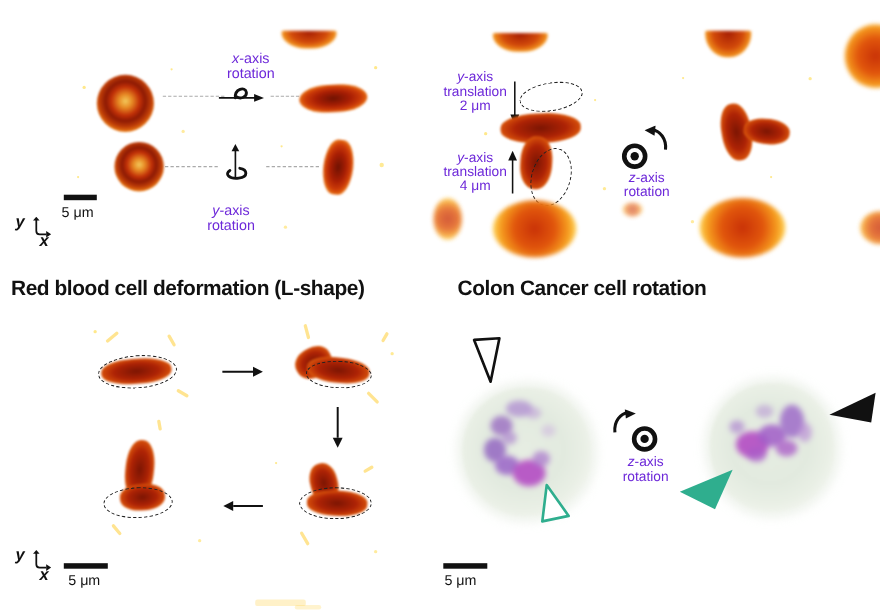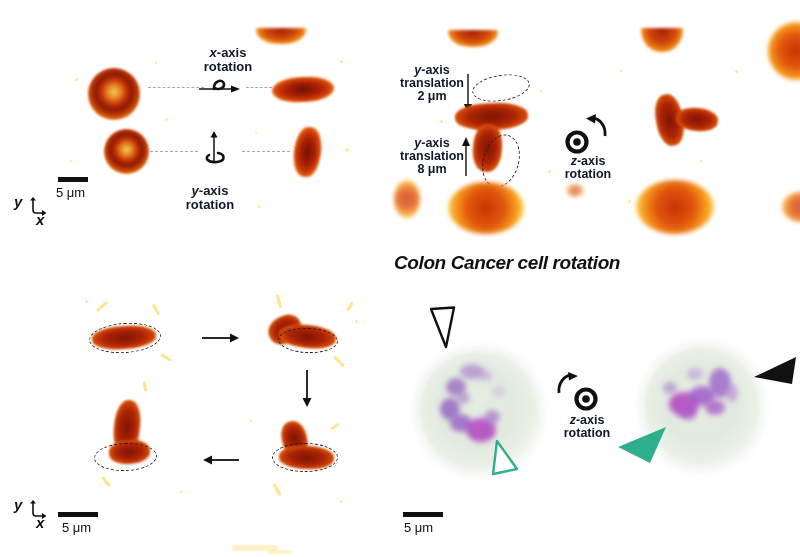--- a/index.html
+++ b/index.html
@@ -1,21 +1,21 @@
 <!DOCTYPE html>
 <html><head>
 <meta charset="utf-8">
 <style>
   html,body{margin:0;padding:0;background:#fff;}
   .canvas{position:relative;width:800px;height:557px;background:#fff;overflow:hidden;
           font-family:"Liberation Sans",sans-serif;color:#141414;}
   .abs{position:absolute;}
   .ttl{font-weight:800;font-size:20px;letter-spacing:-0.4px;color:#111;white-space:nowrap;}
   .ttl2{font-weight:800;font-size:19px;letter-spacing:-0.4px;color:#111;white-space:nowrap;}
-  .lbl{font-weight:700;font-size:13px;line-height:13.5px;text-align:center;color:#0f172a;}
+  .lbl{font-weight:400;font-size:13px;line-height:13.5px;text-align:center;color:#6d28d9;}
   .lbl i{font-style:italic;}
   .lbl.sm{font-size:12.5px;line-height:13px;}
   .sb{background:#111;height:5px;}
   .sbt{font-size:13px;color:#111;}
   .axl{font-style:italic;font-weight:600;font-size:15px;color:#111;}
   .dash{height:0;border-top:1px dashed #aaa;}
   .dell{border:1.6px dashed #222;border-radius:50%;background:transparent;}
   
   .rbcO{border-radius:50%;filter:blur(.8px);
     background:radial-gradient(circle at 50% 46%, #f3c95c 0%, #e78a24 16%, #c13007 34%, #8d1a04 47%, #bd3b07 61%, #ea7c14 73%, #ffcf55 86%, rgba(255,247,214,0) 99%);}
@@ -104,21 +104,21 @@
   <div class="abs cellgrp" style="left:450px;top:98px;width:84px;height:80px;">
     <div class="rbcP" style="position:absolute;left:5px;top:5px;width:73px;height:27px;transform:rotate(-2deg);"></div>
     <div class="rbcP" style="position:absolute;left:23px;top:26px;width:29px;height:48px;transform:rotate(4deg);"></div>
   </div>
 
   <div class="abs dell" style="left:483px;top:134px;width:34px;height:52px;transform:rotate(16deg);"></div>
 
   <div class="abs lbl sm" style="left:394px;top:137px;width:76px;">
     <span><i>y</i><span>-axis</span></span><br>
     <span>translation</span><br>
-    <span>8 μm</span>
+    <span>4 μm</span>
   </div>
   <svg class="abs" style="left:460px;top:137px;" width="12" height="40" viewBox="0 0 12 40">
     <line x1="6" y1="39" x2="6" y2="7" stroke="#111" stroke-width="1.4"></line>
     <polygon points="2,9 6,0 10,9" fill="#111"></polygon>
   </svg>
 
   <div class="abs blob" style="left:394px;top:180px;width:26px;height:38px;opacity:.8;"></div>
   <div class="abs blob" style="left:448px;top:182px;width:76px;height:52px;"></div>
   <div class="abs blob" style="left:566px;top:184px;width:18px;height:13px;opacity:.6;"></div>
 
@@ -133,20 +133,21 @@
     <span>rotation</span>
   </div>
 
   <div class="abs cellgrp" style="left:652px;top:90px;width:75px;height:62px;">
     <div class="rbcP" style="position:absolute;left:4px;top:4px;width:27px;height:52px;transform:rotate(-10deg);"></div>
     <div class="rbcP" style="position:absolute;left:24px;top:18px;width:42px;height:23px;transform:rotate(6deg);"></div>
   </div>
   <div class="abs blob" style="left:636px;top:180px;width:78px;height:54px;"></div>
   <div class="abs blob" style="left:782px;top:192px;width:36px;height:30px;opacity:.8;"></div>
 
+  <div class="abs ttl2" style="left:10px;top:252px;">Red blood cell deformation (L-shape)</div>
 
   <div class="abs cellgrp" style="left:88px;top:322px;width:72px;height:32px;">
     <div class="rbcP" style="position:absolute;left:4px;top:4px;width:64px;height:23px;transform:rotate(-4deg);"></div>
   </div>
   <div class="abs dell" style="left:89px;top:323px;width:70px;height:28px;transform:rotate(-4deg);"></div>
 
   <svg class="abs" style="left:202px;top:331px;" width="38" height="14" viewBox="0 0 38 14">
     <line x1="0" y1="7" x2="28" y2="7" stroke="#111" stroke-width="1.8"></line>
     <polygon points="28,2.5 37,7 28,11.5" fill="#111"></polygon>
   </svg>
@@ -183,21 +184,21 @@
   <svg class="abs" style="left:29px;top:500px;" width="18" height="20" viewBox="0 0 18 20">
     <path d="M4,2 L4,13 Q4,16 7,16 L13,16" fill="none" stroke="#111" stroke-width="1.6"></path>
     <polygon points="1,3.5 4,0 7,3.5" fill="#111"></polygon>
     <polygon points="13,13 17.5,16 13,19" fill="#111"></polygon>
   </svg>
   <span class="abs axl" style="left:36px;top:514px;">x</span>
 
   <div class="abs sb" style="left:58px;top:512px;width:40px;"></div>
   <div class="abs sbt" style="left:62px;top:520px;">5 μm</div>
 
-  <div class="abs ttl2" style="left:394px;top:252px;font-style:italic;">Colon Cancer cell rotation</div>
+  <div class="abs ttl2" style="left:416px;top:252px;">Colon Cancer cell rotation</div>
 
   <div class="abs cancer" style="left:420px;top:352px;width:118px;height:118px;">
     <div class="nuc" style="left:40px;top:12px;width:24px;height:15px;background:#ab85d0;opacity:.7;"></div>
     <div class="nuc" style="left:26px;top:26px;width:20px;height:18px;background:#9a6cc2;opacity:.8;"></div>
     <div class="nuc" style="left:20px;top:46px;width:20px;height:22px;background:#8f5fc0;opacity:.8;"></div>
     <div class="nuc" style="left:30px;top:62px;width:22px;height:18px;background:#9a64c8;opacity:.85;"></div>
     <div class="nuc" style="left:46px;top:66px;width:30px;height:24px;background:#b44cc4;opacity:.9;"></div>
     <div class="nuc" style="left:64px;top:58px;width:16px;height:14px;background:#a873cc;opacity:.7;"></div>
     <div class="nuc" style="left:58px;top:18px;width:14px;height:11px;background:#b893d6;opacity:.5;"></div>
     <div class="nuc" style="left:72px;top:34px;width:13px;height:11px;background:#c9aade;opacity:.45;"></div>

